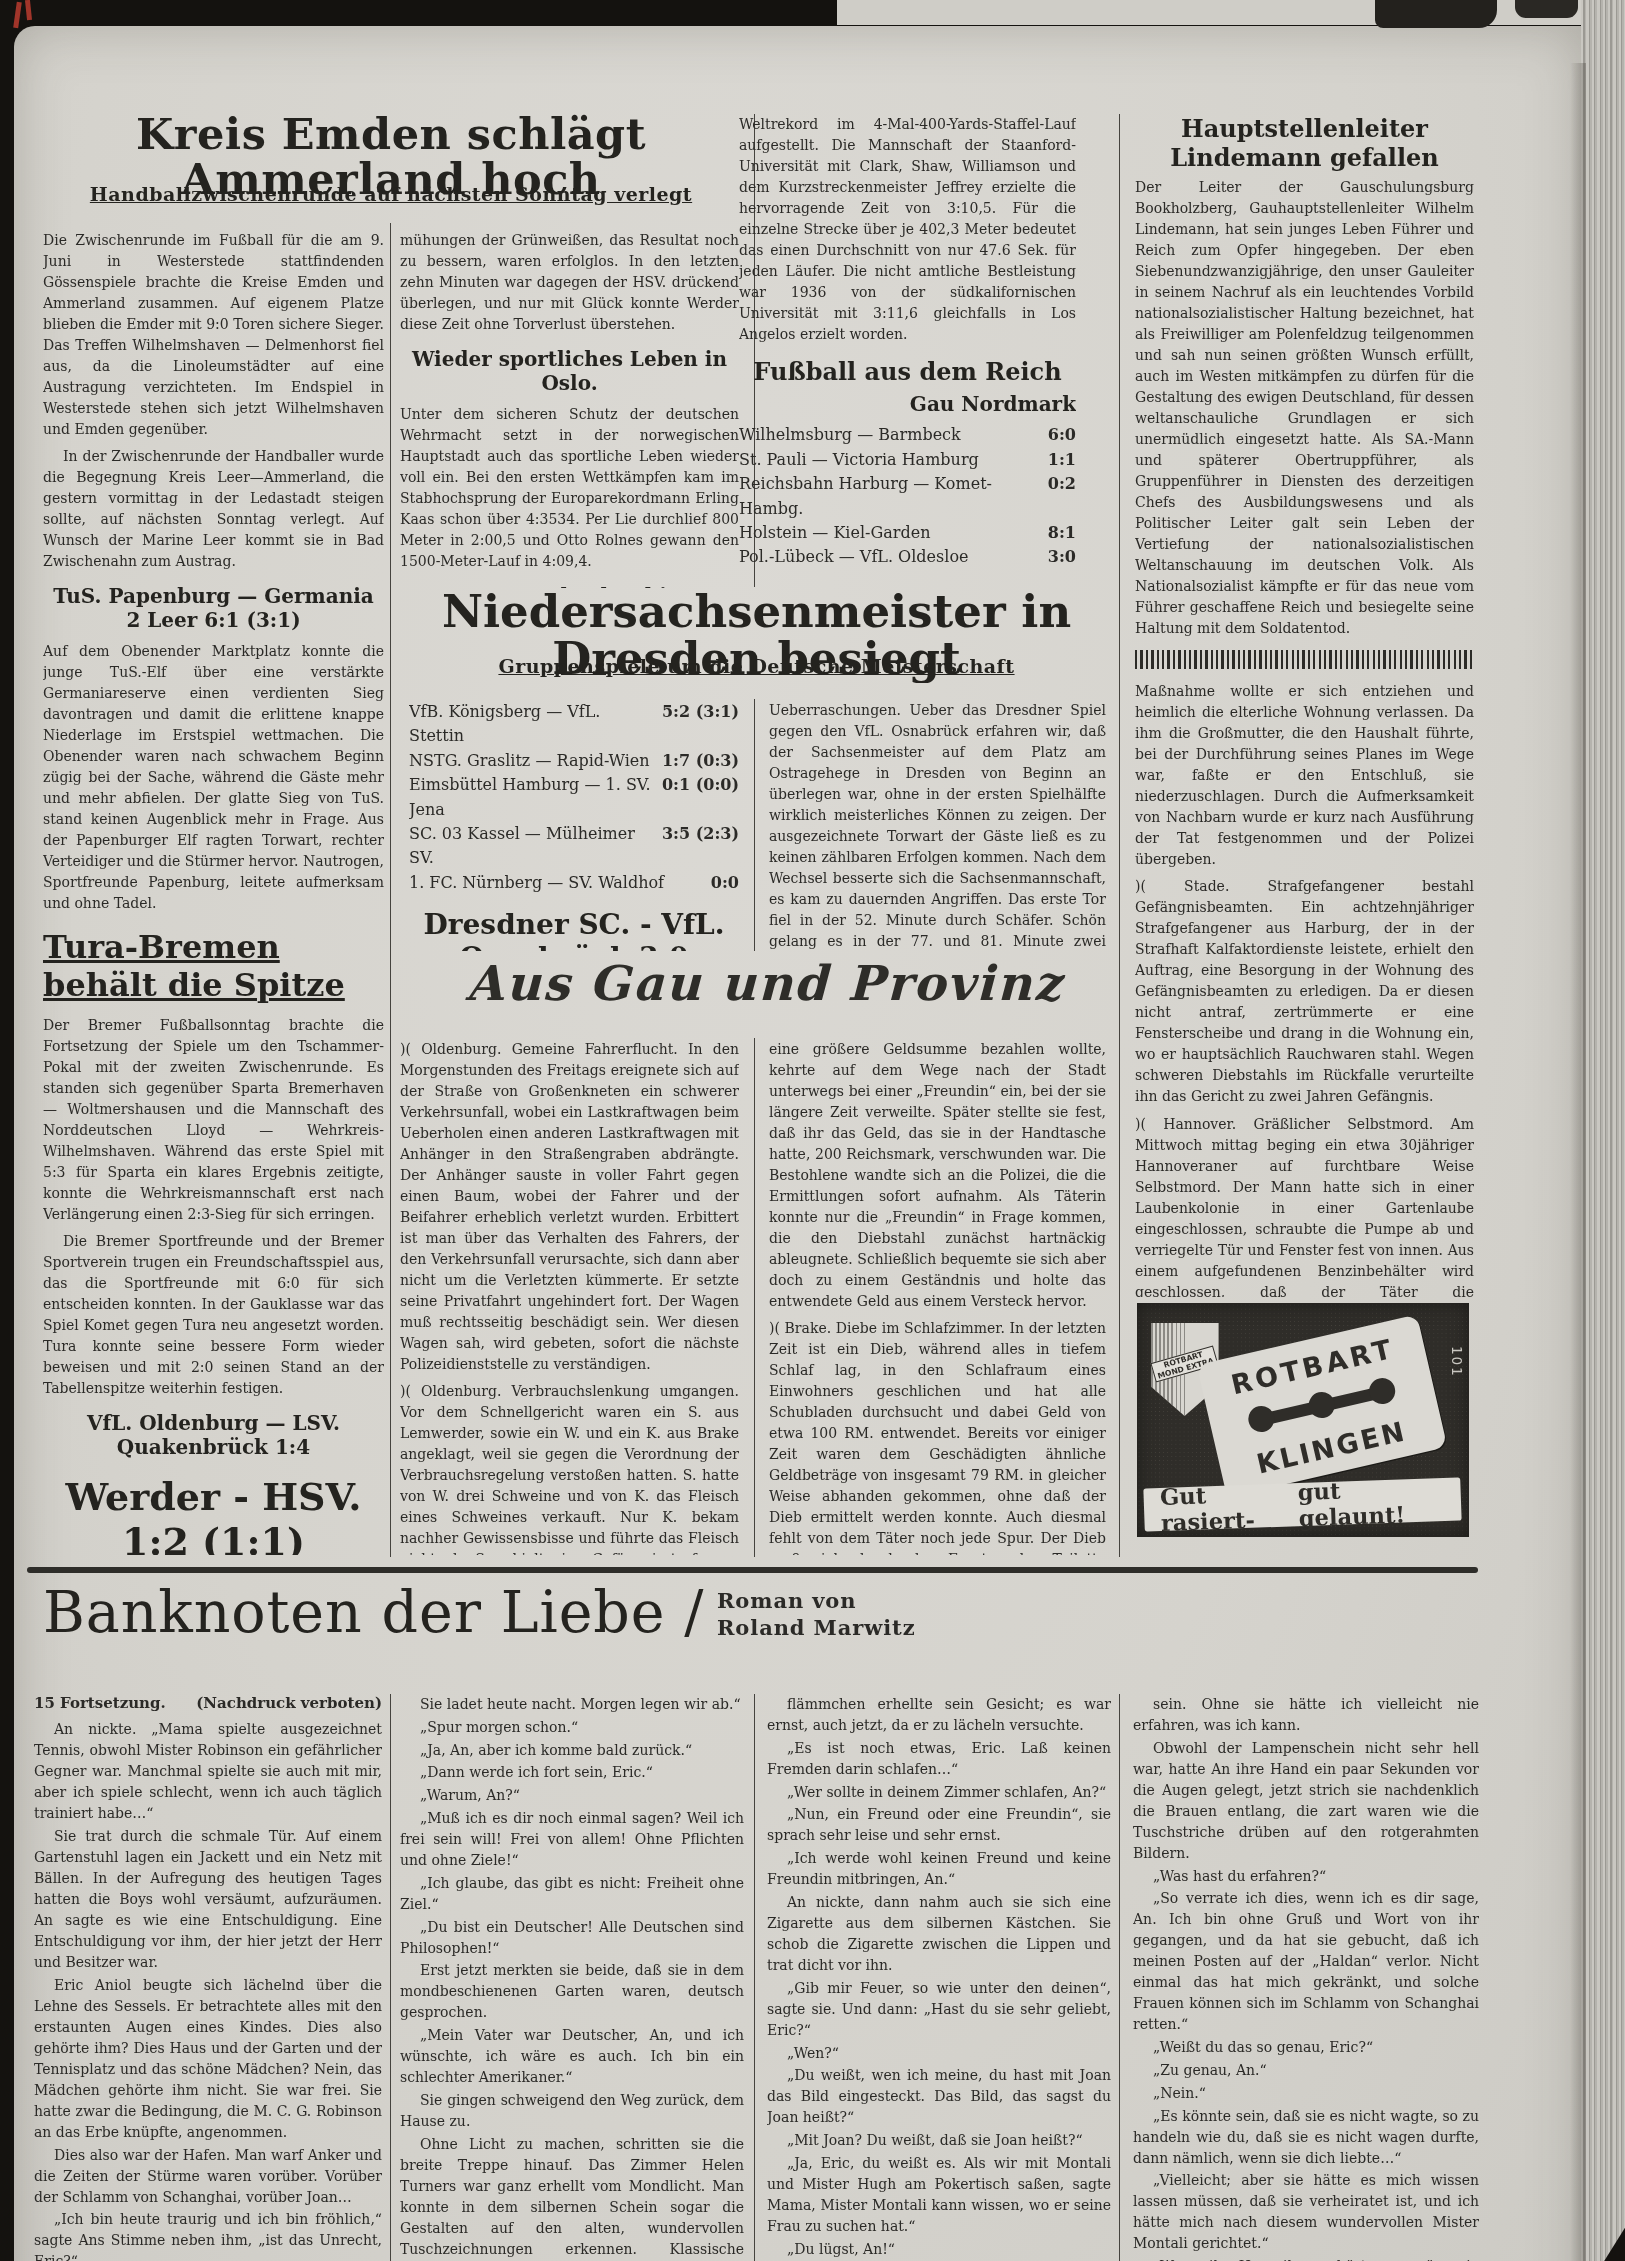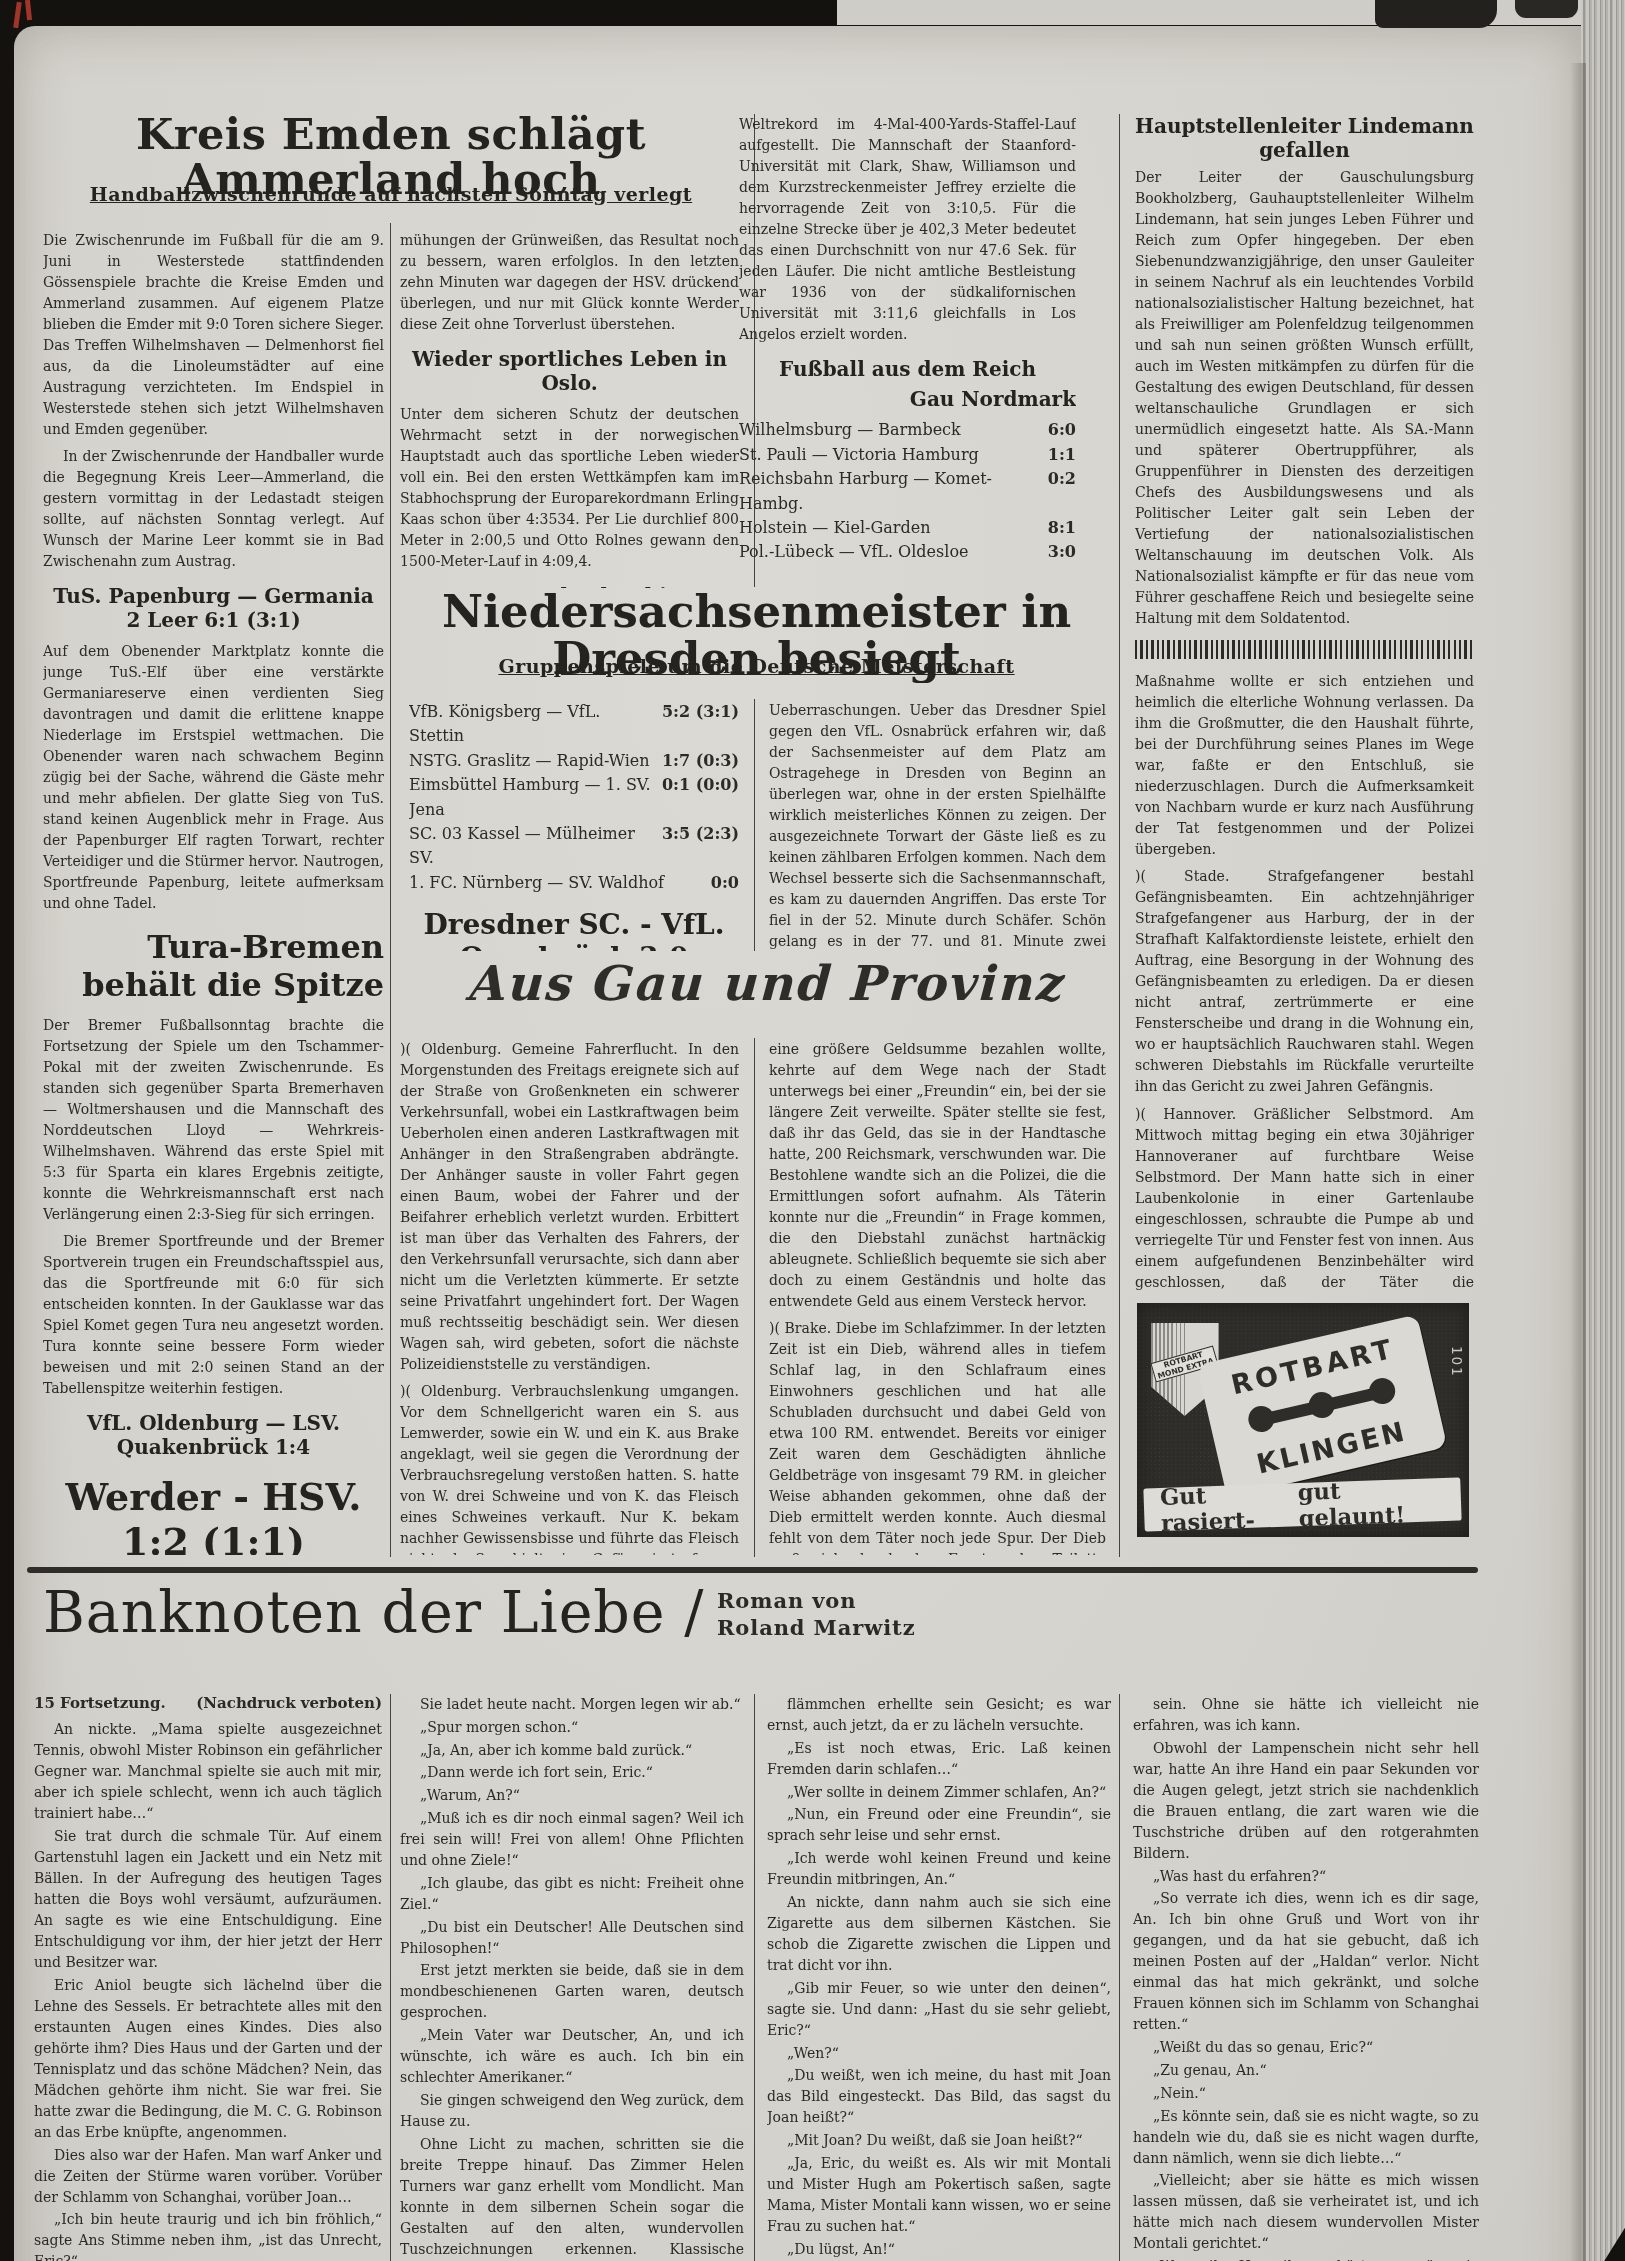--- a/index.html
+++ b/index.html
@@ -29,24 +29,24 @@
   .hrule-thick{position:absolute;left:27px;top:1567px;width:1451px;height:5.9px;background:#2e2d29;border-radius:3.2px;}
 
   
   .blk{position:absolute;overflow:hidden;}
   .just p{margin:0 0 6.3px 0;text-align:justify;font-size:14px;line-height:21px;text-indent:20px;}
   .just p.noind{text-indent:0;}
   h1,h2,h3,h4{margin:0;font-weight:bold;color:#24231f;}
   .head-xl{font-size:43px;line-height:1.05;text-align:center;letter-spacing:0.5px;}
   .head-lg{font-size:45px;line-height:1.05;text-align:center;}
   .head-sub{font-size:19px;text-align:center;letter-spacing:0.5px;text-decoration:underline;}
-  .head-sec{font-size:20px;text-align:center;margin:11.8px 0 4.5px;}
+  .head-sec{font-size:24px;text-align:center;margin:11.8px 0 4.5px;}
   .head-gau{font-size:20px;text-align:right;margin:6.3px 0 7.2px;}
   .head-sm{font-size:20px;text-align:center;margin:11.8px 0 9px;}
-  .head-md{font-size:32px;text-align:right;margin:13.6px 0 11px;}
+  .head-md{font-size:32px;text-align:left;margin:13.6px 0 11px;text-decoration:underline;}
   .head-big{font-size:38px;text-align:center;margin:15.4px 0 11.8px;}
   .head-match{font-size:28px;text-align:center;margin:12.7px 0 9px;}
   .script-head{font-size:48px;font-style:italic;font-weight:bold;text-align:center;
       transform:skewX(-4deg);letter-spacing:1.8px;color:#2e2d29;}
   .res-row{display:flex;justify-content:space-between;font-size:16px;line-height:24.4px;font-weight:500;}
   .res-row .score{white-space:nowrap;font-weight:bold;margin-left:9px;}
   .hatch{height:19px;margin:11.8px 0;background:repeating-linear-gradient(90deg,#2c2b27 0 2.3px,transparent 2.3px 5.4px);}
 
   
   .novel-title{position:absolute;left:43px;top:1579px;font-size:57px;font-weight:normal;

